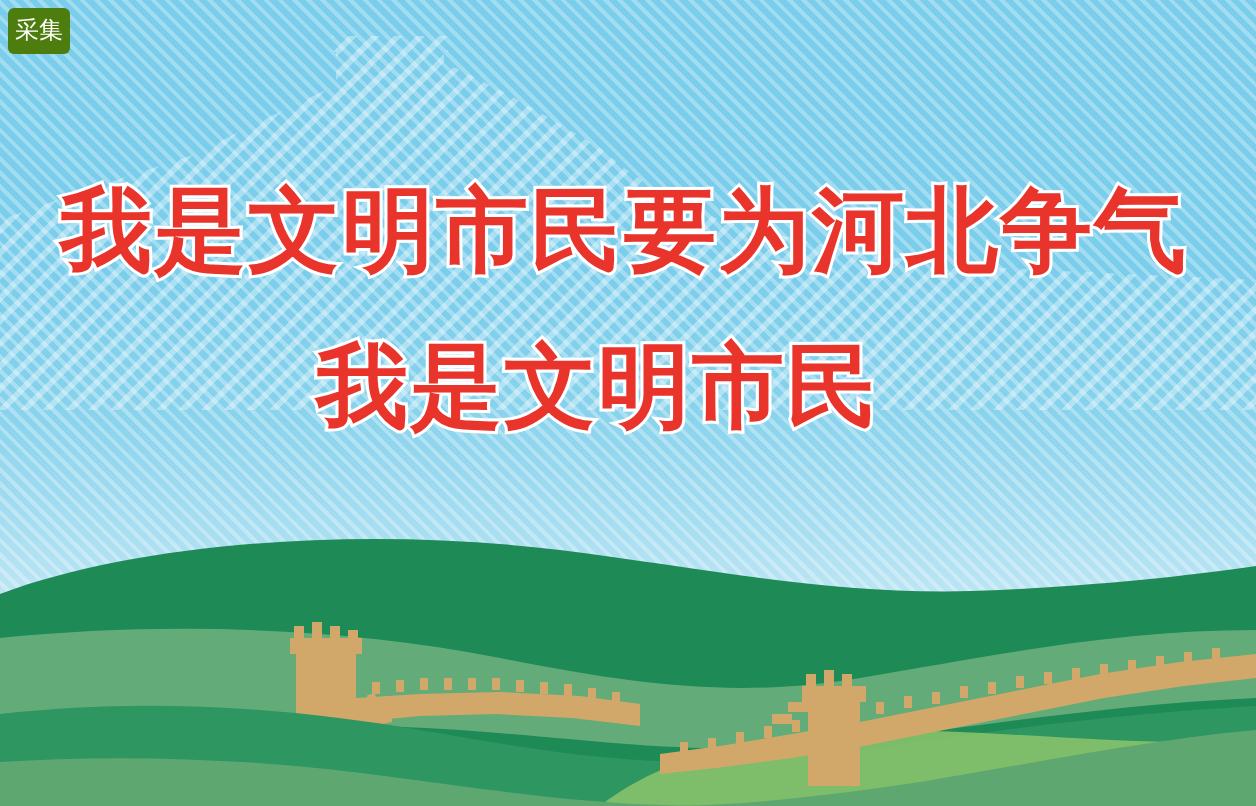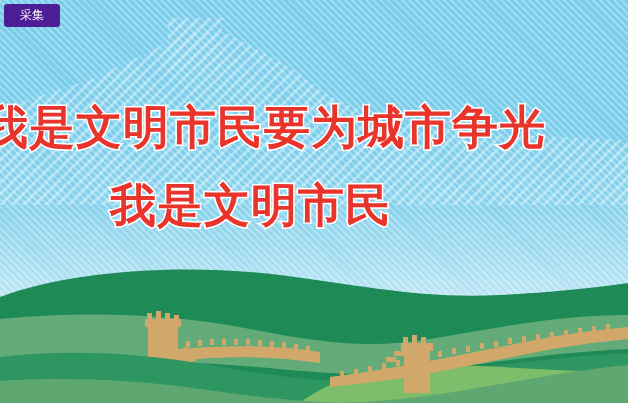--- a/index.html
+++ b/index.html
@@ -65,22 +65,23 @@
     left: 0;
     bottom: 0;
     width: 628px;
     height: 150px;
   }
 
   
   .slogan {
     position: absolute;
     left: 0;
-    top: 104px;
+    top: 92px;
     width: 528px;
+    padding-left: 48px;
   }
   .slogan-line {
     display: flex;
     justify-content: center;
     align-items: baseline;
     white-space: nowrap;
     height: 78px;
   }
   .phrase {
     font-family: "DejaVu Sans", sans-serif;
@@ -99,23 +100,23 @@
   .phrase-gap {
     display: inline-block;
     width: 26px;
   }
 
   
   .capture-btn {
     position: absolute;
     left: 4px;
     top: 4px;
-    width: 56px;
+    width: 31px;
     height: 23px;
-    background: #4c1d95;
+    background: #4d7c0f;
     border-radius: 3px;
     color: #FFFFFF;
     font-size: 12px;
     line-height: 23px;
     text-align: center;
     font-family: "DejaVu Sans", sans-serif;
     letter-spacing: 0px;
     cursor: pointer;
     user-select: none;
     z-index: 50;
@@ -143,21 +144,21 @@
     <rect x="168" y="24" width="54" height="46" fill="url(#hatch)"></rect>
     <rect x="166" y="18" width="58" height="8" fill="url(#hatch)"></rect>
   </svg>
 
   <div class="sky-stripes"></div>
 
   <div class="slogan">
     <div class="slogan-line">
       <span class="phrase">我是文明市民</span>
       <span class="phrase-gap"></span>
-      <span class="phrase">要为城市争光</span>
+      <span class="phrase">要为河北争气</span>
     </div>
     <div class="slogan-line">
       <span class="phrase">我是文明市民</span>
       <span class="phrase-gap"></span>
     </div>
   </div>
 
   <svg class="land" viewBox="0 0 628 150" preserveAspectRatio="none">
 
     <path d="M0 44 C 70 18, 180 10, 280 22 C 360 32, 420 46, 500 42

